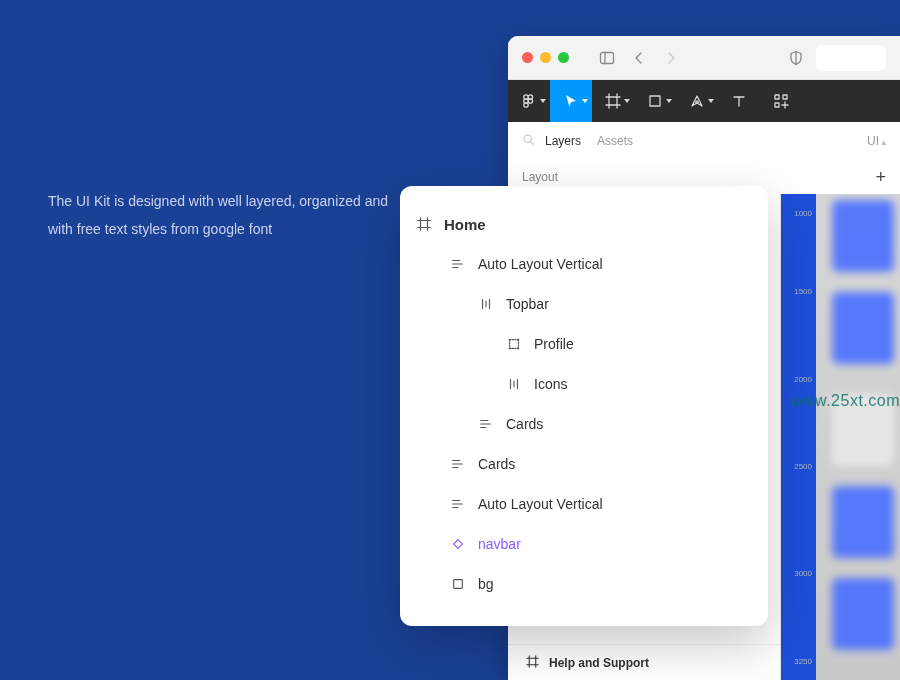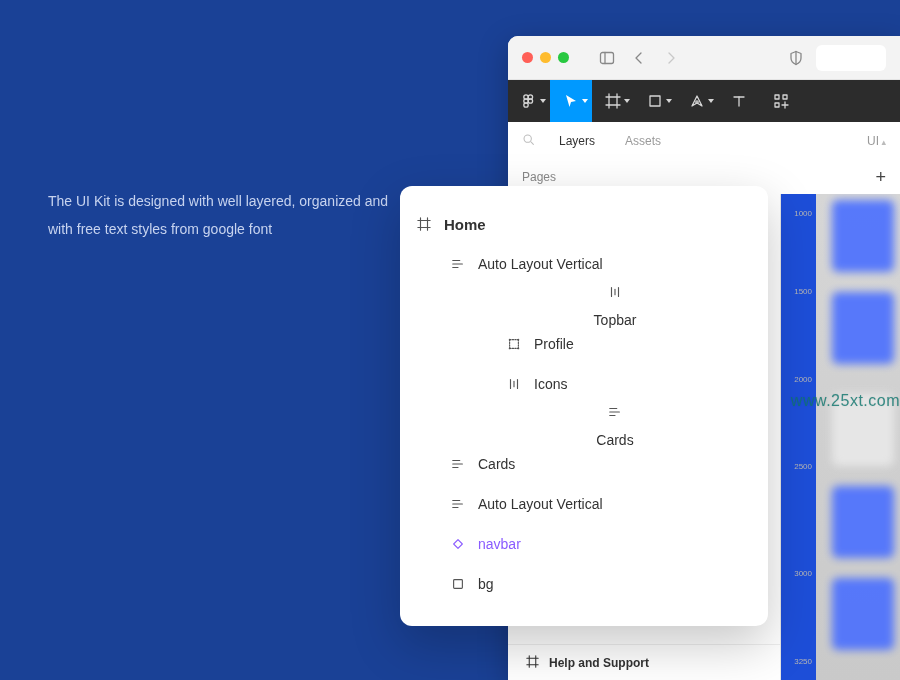--- a/index.html
+++ b/index.html
@@ -97,21 +97,21 @@
   .tool.active.chev::after { border-top-color: #fff; }
   .tool svg { width: 16px; height: 16px; }
 
   
   .tabs {
     height: 38px;
     background: #ffffff;
     display: flex;
     align-items: center;
     padding: 0 14px;
-    gap: 30px;
+    gap: 16px;
     font-size: 12px;
     color: #9a9a9a;
   }
   .tabs .search-ic { color: #bdbdbd; margin-right: -6px; }
   .tabs .tab { cursor: default; }
   .tabs .tab.sel { color: #333; font-weight: 500; }
   .tabs .grow { flex: 1; }
   .tabs .pagechip { font-size: 12px; color: #999; }
   .tabs .pagechip::after { content: " \25B4"; font-size: 9px; color: #bbb; }
 
@@ -223,21 +223,21 @@
   .row .ic {
     width: 16px; height: 16px;
     flex-shrink: 0;
     color: #555;
     display: flex; align-items: center; justify-content: center;
   }
   .row .ic svg { width: 14px; height: 14px; }
   .row.purple { color: #8a5cff; }
   .row.purple .ic { color: #8a5cff; }
   .ind1 { padding-left: 34px; }
-  .ind2 { padding-left: 62px; flex-direction: column; }
+  .ind2 { padding-left: 62px; }
   .ind3 { padding-left: 90px; }
 
   
   .stroke { stroke: currentColor; fill: none; stroke-width: 1.3; stroke-linecap: round; stroke-linejoin: round; }
   .fillc { fill: currentColor; }
 
 </style>
 </head>
 <body>
 
@@ -337,21 +337,21 @@
           <line class="stroke" x1="11" y1="11" x2="14" y2="14"></line>
         </svg>
     </span>
     <span class="tab sel">Layers</span>
     <span class="tab">Assets</span>
     <span class="grow"></span>
     <span class="pagechip">UI</span>
   </div>
 
   <div class="pages">
-    <span>Pages</span>
+    <span>Layout</span>
     <span class="grow"></span>
     <span class="plus">+</span>
   </div>
 
   <div class="workarea">
     <div class="canvas-blur">
       <div class="art" style="top: 6px;"></div>
       <div class="art" style="top: 98px;"></div>
       <div class="art" style="top: 200px; background:#e9e9e9;"></div>
       <div class="art" style="top: 292px;"></div>

